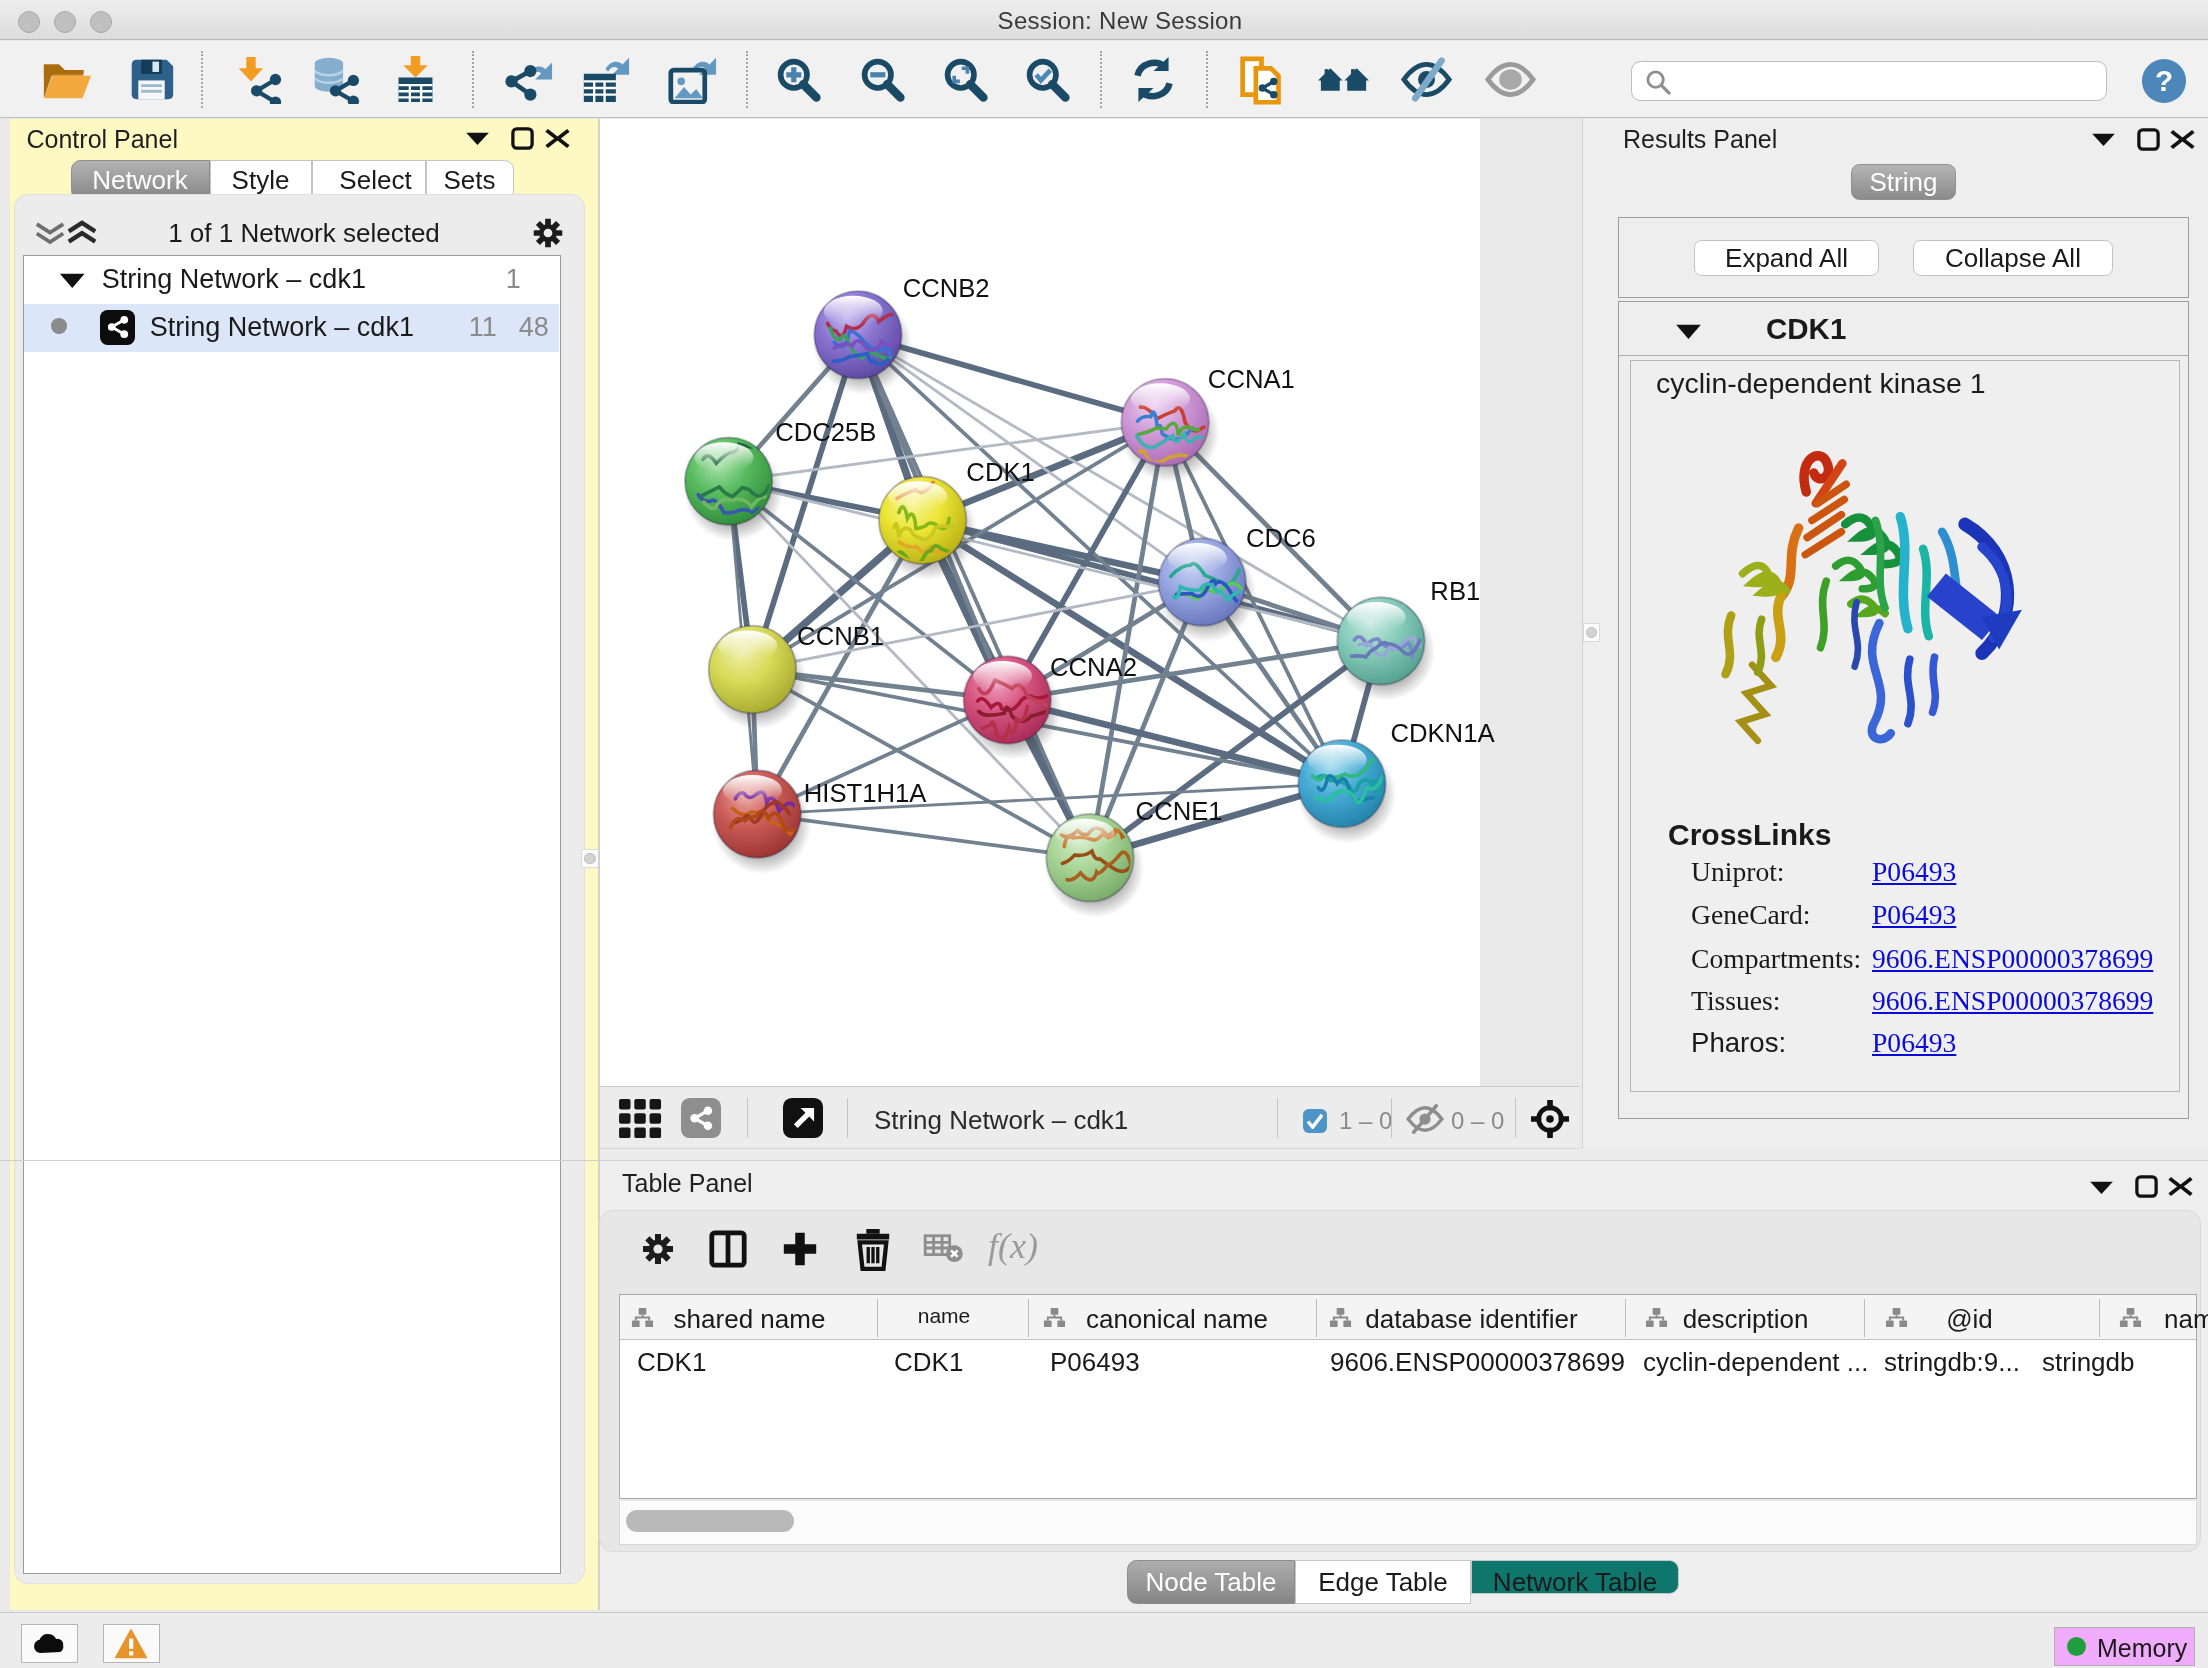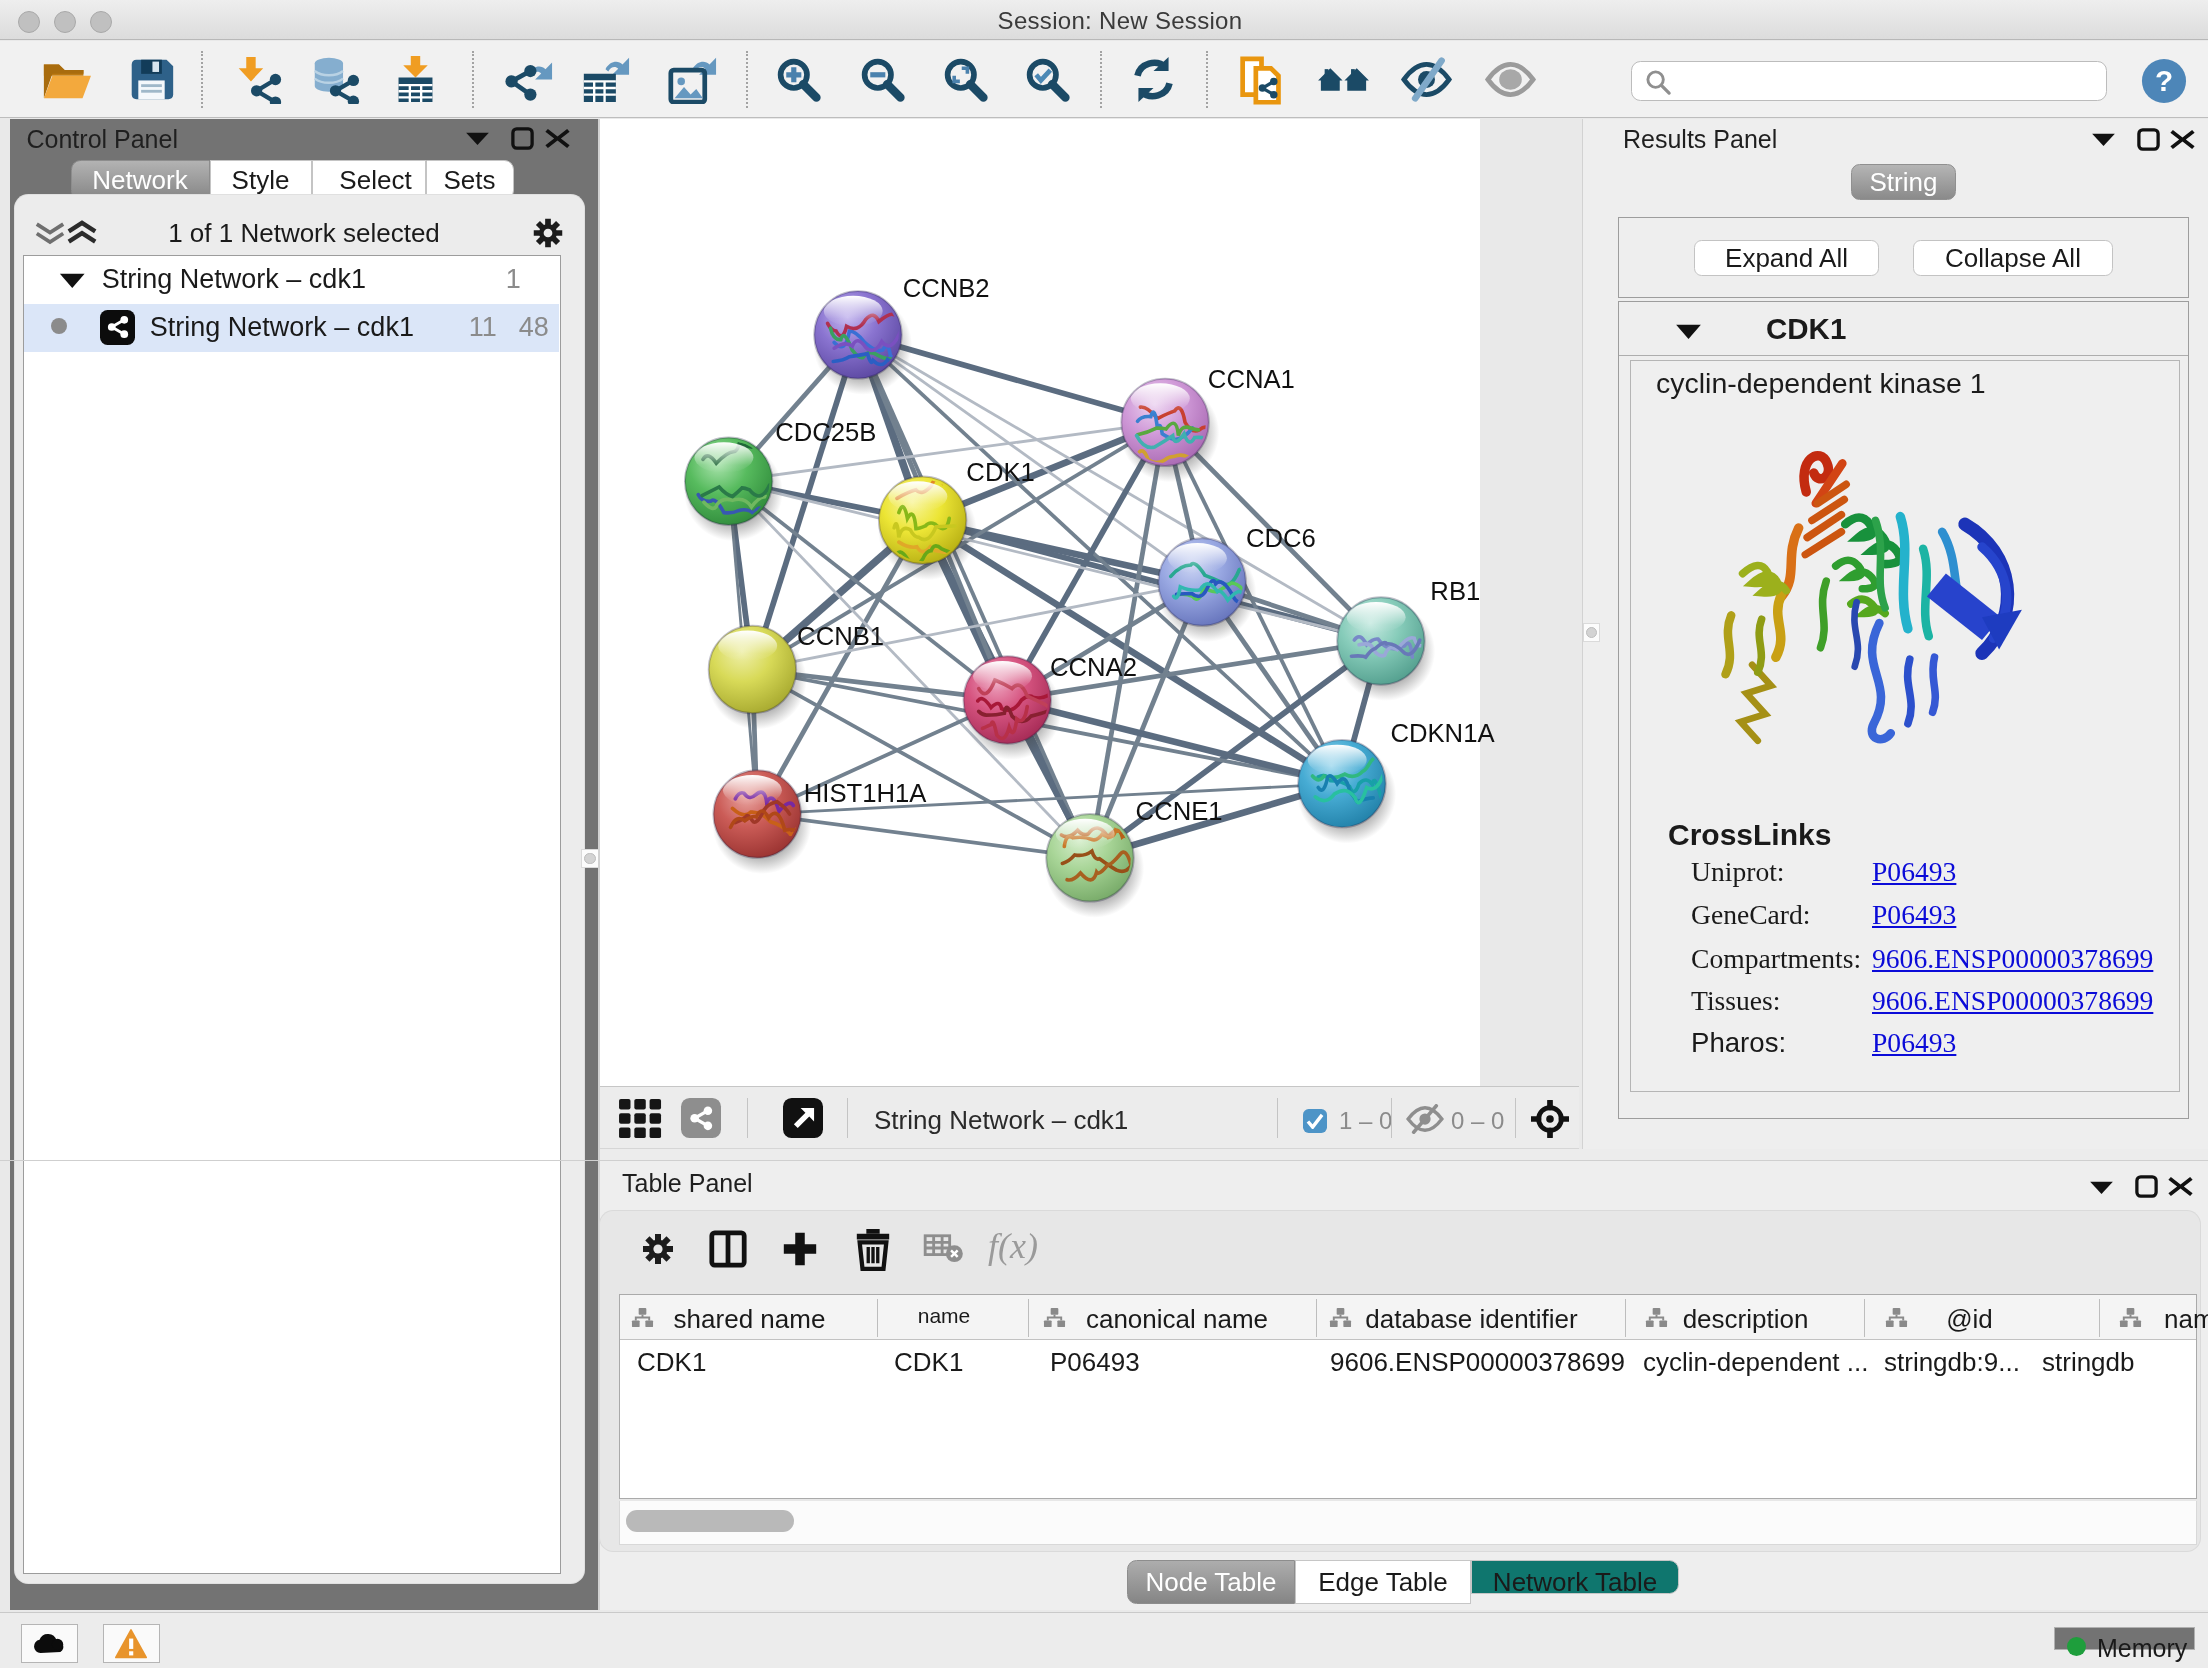--- a/index.html
+++ b/index.html
@@ -14,21 +14,21 @@
   font-size:24px; font-weight:400; color:#3a3a3a; letter-spacing:0.3px; }
 
 #toolbar { position:absolute; left:0; top:41px; width:2208px; height:77px;
   background:#f1f1f1; border-bottom:1px solid #bdbdbd; }
 .tbi { position:absolute; top:14.3px; }
 .tsep { position:absolute; top:9.5px; height:57px; width:0;
   border-left:2.9px dotted #a3a3a3; }
 #searchbox { position:absolute; left:1631px; top:20px; width:476px; height:40px;
   background:#fff; border:1.9px solid #bcbcbc; border-radius:9.5px; }
 
-#cpanel { position:absolute; left:9.5px; top:119px; width:590px; height:1491px; background:#737373; }
+#cpanel { position:absolute; left:9.5px; top:119px; width:590px; height:1491px; background:#fef9c3; }
 #cpdivider { position:absolute; left:598px; top:119px; width:1.9px; height:1491px; background:#d2d2d2; }
 #canvas { position:absolute; left:600px; top:119px; width:880px; height:967px; background:#ffffff; }
 #netbar { position:absolute; left:600px; top:1086px; width:979px; height:63px;
   background:#ececec; border-top:1px solid #c6c6c6; border-bottom:1px solid #d6d6d6; }
 #rpanel { position:absolute; left:1582px; top:119px; width:627px; height:1041px; background:#eeeeee; border-left:1px solid #d2d2d2; }
 #midstrip { position:absolute; left:600px; top:1149px; width:1608px; height:11.4px; background:#ececec; }
 #hline { position:absolute; left:0px; top:1160px; width:2208px; height:1px; background:#cfcfcf; }
 #tpanel { position:absolute; left:600px; top:1161px; width:1608px; height:449px; background:#eeeeee; }
 #statusbar { position:absolute; left:0; top:1612px; width:2208px; height:56px;
   background:#ececec; border-top:1px solid #c9c9c9; }
@@ -790,18 +790,18 @@
       <circle cx="28" cy="13" r="6" fill="#0c0c0c"></circle>
     </svg>
   </div>
   <div style="position:absolute;left:103px;top:10.5px;width:57px;height:39px;background:#fafafa;border:1.9px solid #b5b5b5;">
     <svg style="position:absolute;left:10.5px;top:4.8px;" width="32" height="29.5" viewBox="0 0 34 31">
       <path d="M17 1L33 30H1z" fill="#e8942c" stroke="#e8942c" stroke-width="2" stroke-linejoin="round"></path>
       <rect x="15" y="10" width="4.4" height="11" fill="#fff"></rect>
       <rect x="15" y="23.5" width="4.4" height="4.4" fill="#fff"></rect>
     </svg>
   </div>
-  <div style="position:absolute;left:2054px;top:14.3px;width:141px;height:23px;background:#737373;border:1.9px solid #b0b0b0;">
+  <div style="position:absolute;left:2054px;top:14.3px;width:141px;height:39px;background:#f0abfc;border:1.9px solid #b0b0b0;">
     <div style="position:absolute;left:12.4px;top:8.6px;width:19px;height:19px;border-radius:50%;background:#1e9e3c;"></div>
     <div style="position:absolute;left:42px;top:5.7px;font-size:25px;">Memory</div>
   </div>
 </div>
 
 
 </body></html>

